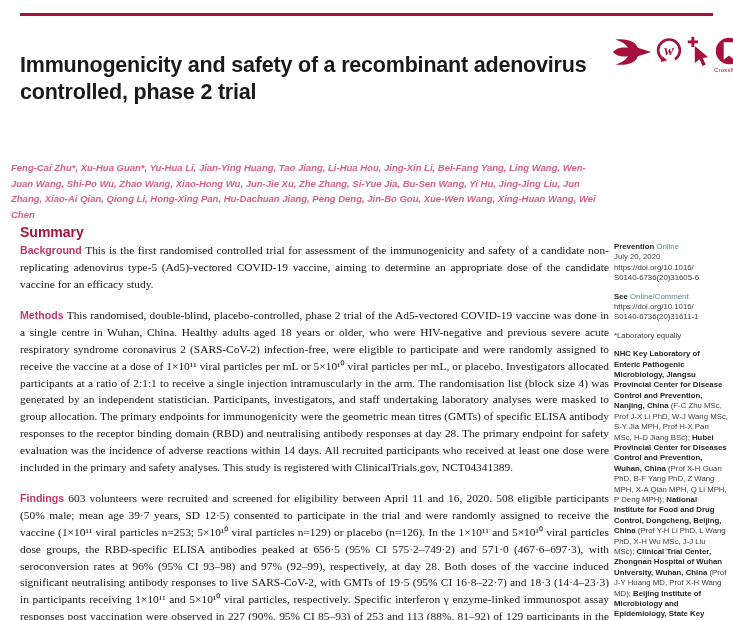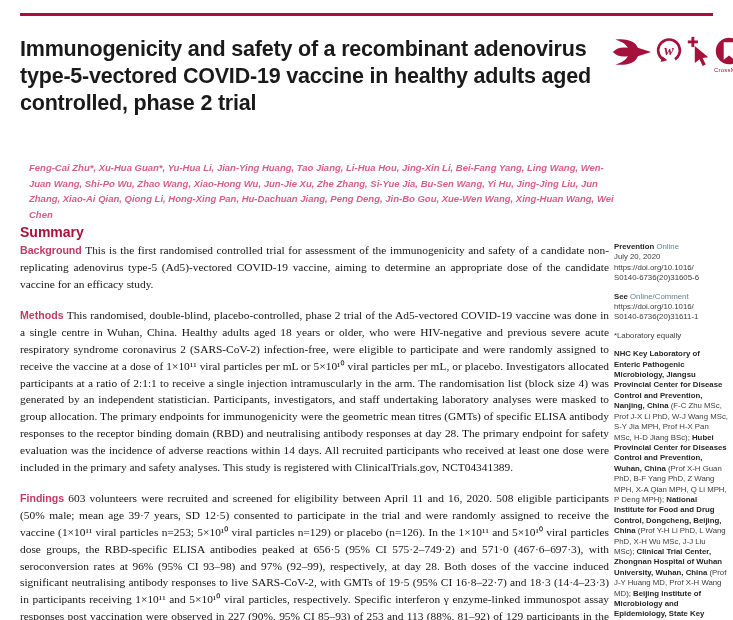--- a/index.html
+++ b/index.html
@@ -12,26 +12,26 @@
     position:absolute; left:20px; top:13px; width:693px; height:3px;
     background:#A6113C;
   }
   .header-icons {
     position:absolute; left:612px; top:36px; width:118px; height:64px;
     display:flex; align-items:flex-start; gap:2px;
   }
   .crossmark-wrap { display:flex; flex-direction:column; align-items:center; }
   .crossmark-label { font-size:6px; color:#A6113C; margin-top:1px; letter-spacing:0.2px; }
   h1.title {
-    position:absolute; left:20px; top:36px; width:590px;
+    position:absolute; left:20px; top:52px; width:590px;
     font-size:21.5px; line-height:27px; font-weight:bold; color:#1a1a1a;
     letter-spacing:-0.2px;
   }
   .authors {
-    position:absolute; left:29px; top:160px; width:592px;
+    position:absolute; left:11px; top:160px; width:592px;
     font-size:9.5px; line-height:15.5px; font-style:italic;
     color:#D4608A; font-weight:bold;
   }
   h2.summary-heading {
     position:absolute; left:20px; top:224px;
     font-size:14px; font-weight:bold; color:#A6113C;
   }
   .body-col {
     position:absolute; left:20px; top:242px; width:589px;
   }
@@ -87,21 +87,20 @@
       <svg width="30" height="30" viewBox="0 0 34 34">
         <circle class="cr" cx="17" cy="17" r="15"></circle>
         <path d="M11 7 h12 v20 l-6 -5 l-6 5 z" fill="#ffffff"></path>
       </svg>
       <span class="crossmark-label">CrossMark</span>
     </span>
   </div>
 
   <h1 class="title">
     <div>Immunogenicity and safety of a recombinant adenovirus</div>
-    <div>type-5-vectored COVID-19 vaccine in healthy adults aged</div>
     <div>controlled, phase 2 trial</div>
   </h1>
 
   <p class="authors">Feng-Cai Zhu*, Xu-Hua Guan*, Yu-Hua Li, Jian-Ying Huang, Tao Jiang, Li-Hua Hou, Jing-Xin Li, Bei-Fang Yang, Ling Wang, Wen-Juan Wang, Shi-Po Wu, Zhao Wang, Xiao-Hong Wu, Jun-Jie Xu, Zhe Zhang, Si-Yue Jia, Bu-Sen Wang, Yi Hu, Jing-Jing Liu, Jun Zhang, Xiao-Ai Qian, Qiong Li, Hong-Xing Pan, Hu-Dachuan Jiang, Peng Deng, Jin-Bo Gou, Xue-Wen Wang, Xing-Huan Wang, Wei Chen</p>
 
   <h2 class="summary-heading">Summary</h2>
 
   <div class="body-col">
     <p class="body-para"><span class="lead-label">Background</span> <span>This is the first randomised controlled trial for assessment of the immunogenicity and safety of a candidate non-replicating adenovirus type-5 (Ad5)-vectored COVID-19 vaccine, aiming to determine an appropriate dose of the candidate vaccine for an efficacy study.</span></p>
     <p class="body-para"><span class="lead-label">Methods</span> <span>This randomised, double-blind, placebo-controlled, phase 2 trial of the Ad5-vectored COVID-19 vaccine was done in a single centre in Wuhan, China. Healthy adults aged 18 years or older, who were HIV-negative and previous severe acute respiratory syndrome coronavirus 2 (SARS-CoV-2) infection-free, were eligible to participate and were randomly assigned to receive the vaccine at a dose of 1×10¹¹ viral particles per mL or 5×10¹⁰ viral particles per mL, or placebo. Investigators allocated participants at a ratio of 2:1:1 to receive a single injection intramuscularly in the arm. The randomisation list (block size 4) was generated by an independent statistician. Participants, investigators, and staff undertaking laboratory analyses were masked to group allocation. The primary endpoints for immunogenicity were the geometric mean titres (GMTs) of specific ELISA antibody responses to the receptor binding domain (RBD) and neutralising antibody responses at day 28. The primary endpoint for safety evaluation was the incidence of adverse reactions within 14 days. All recruited participants who received at least one dose were included in the primary and safety analyses. This study is registered with ClinicalTrials.gov, NCT04341389.</span></p>

